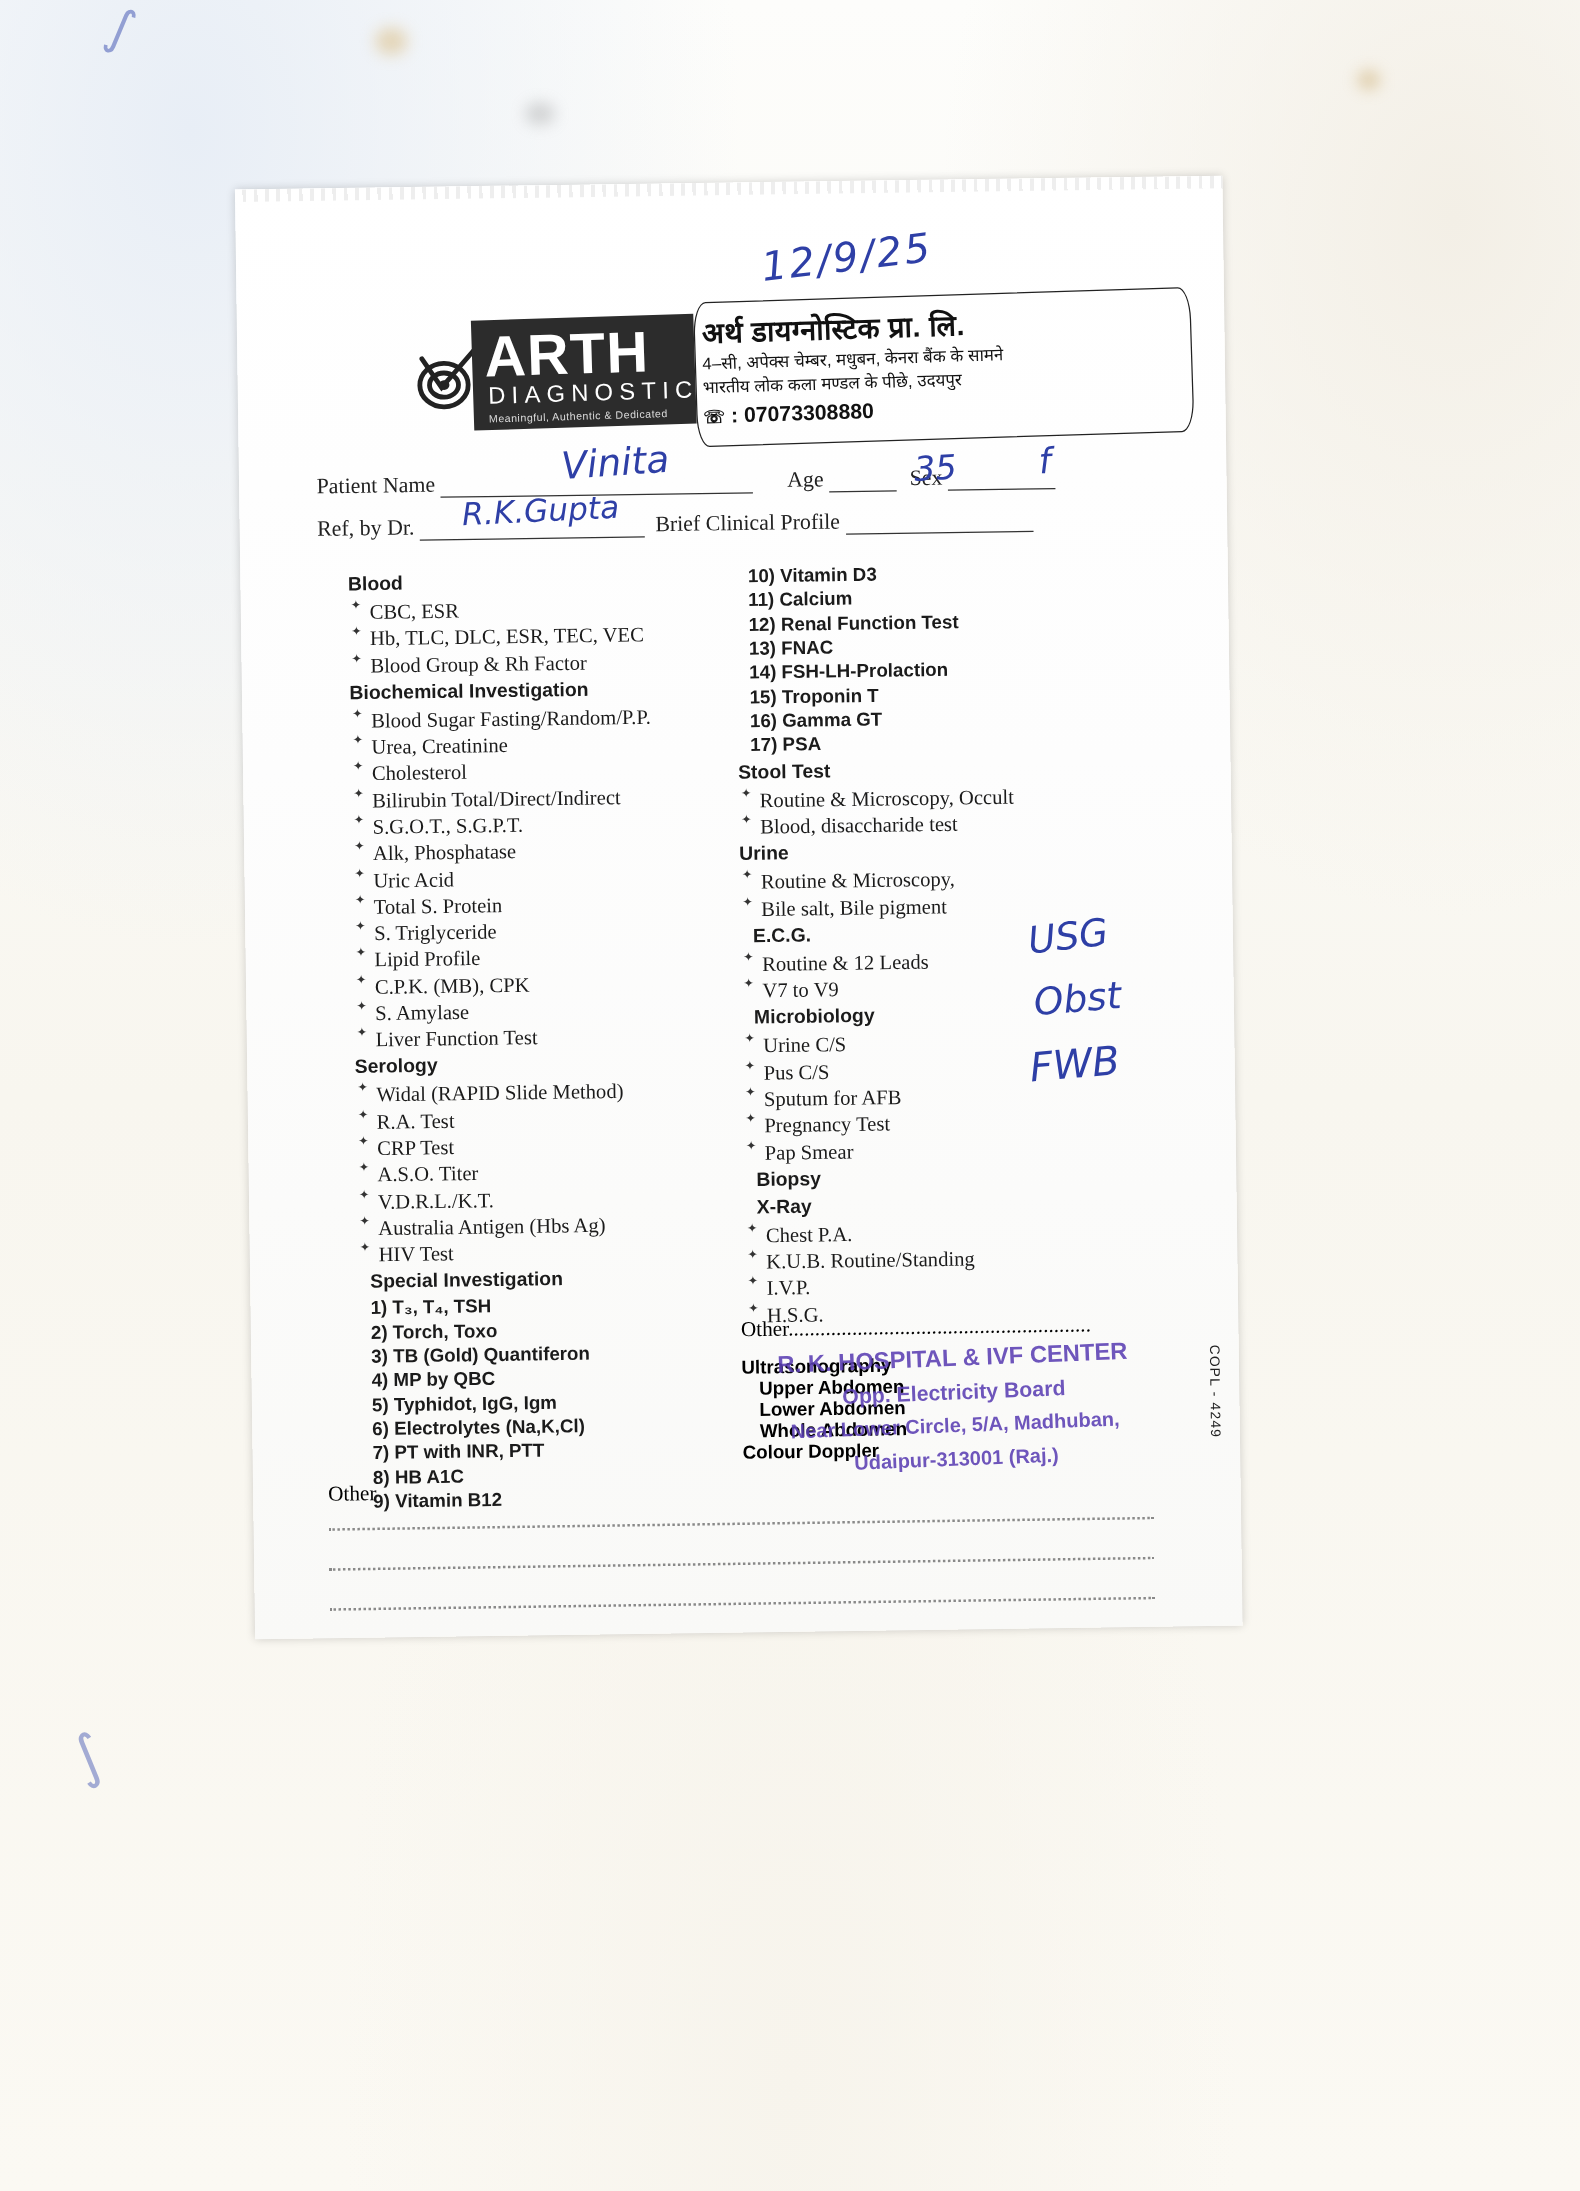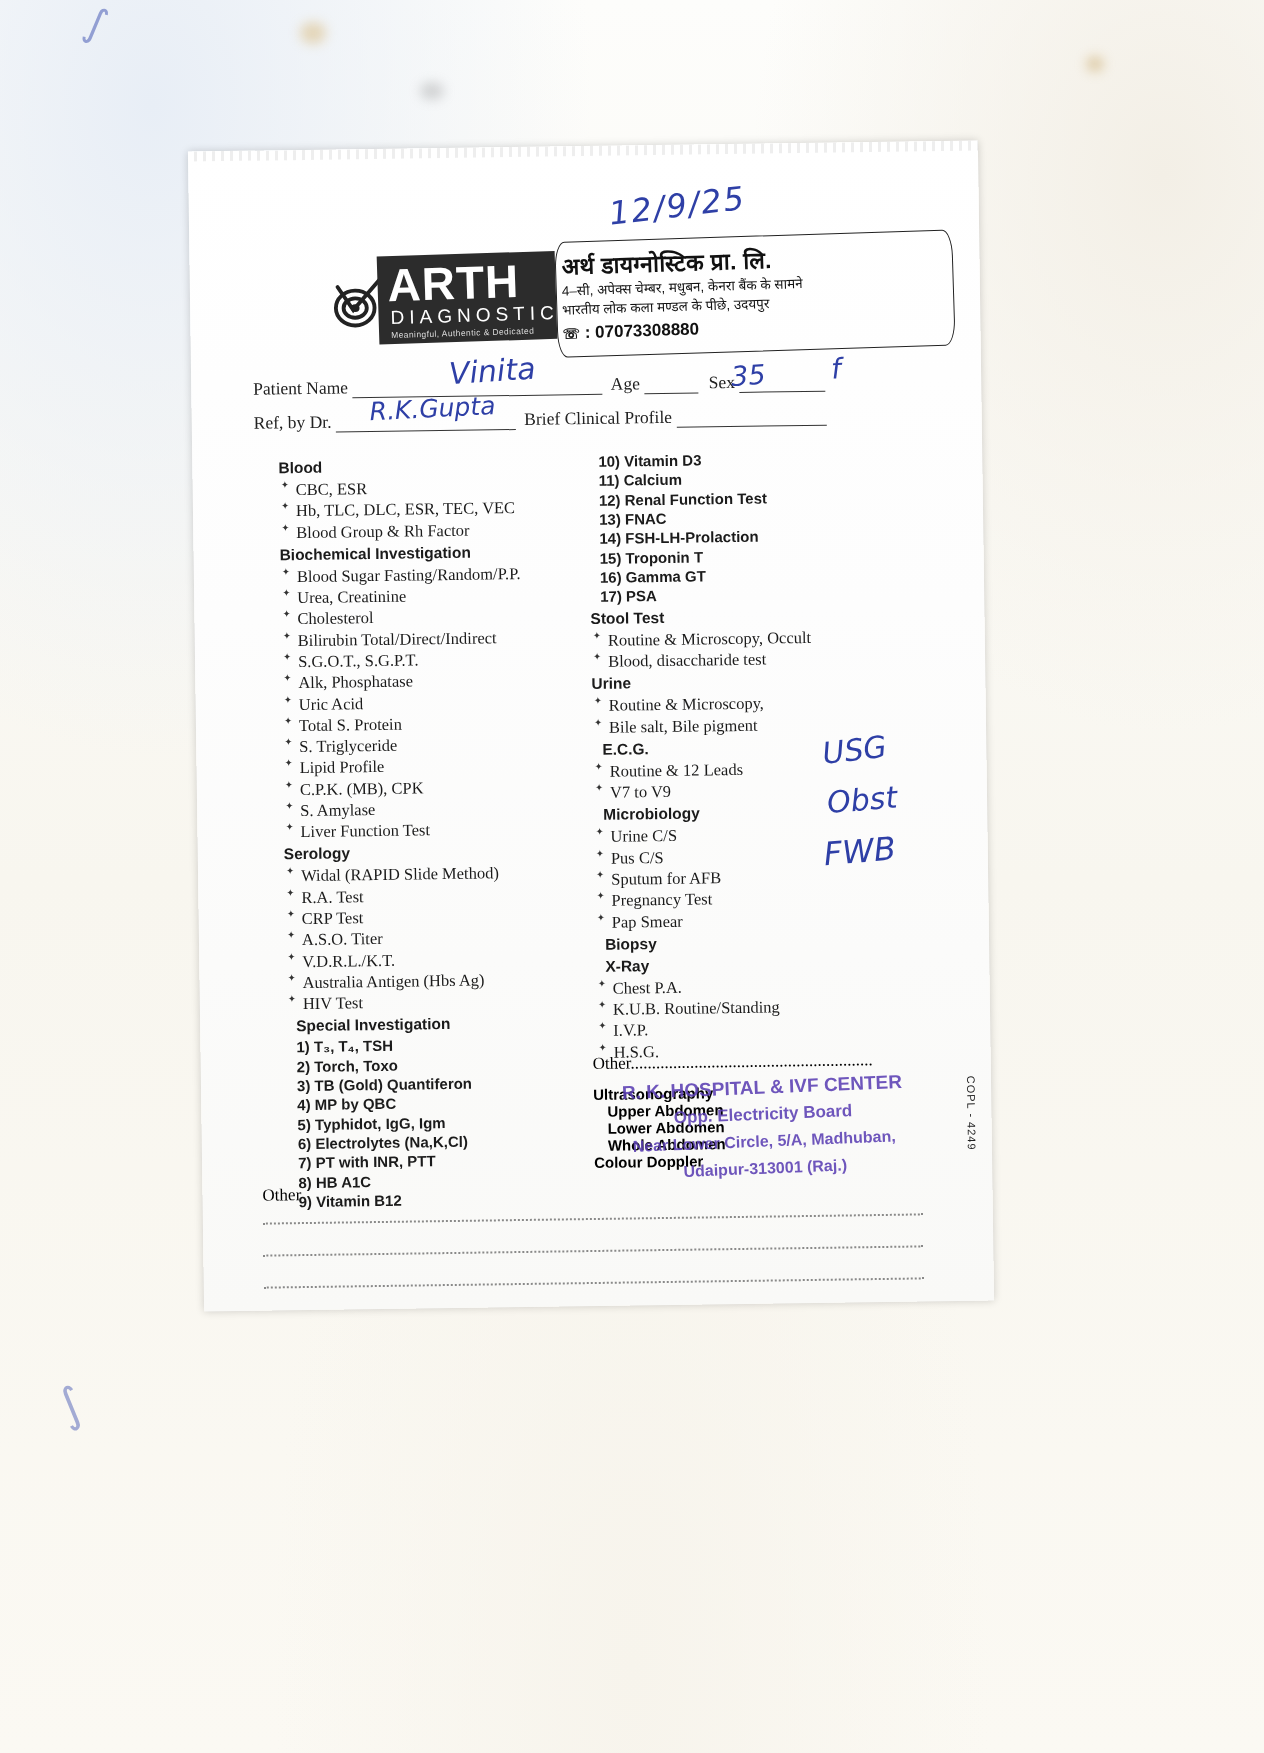--- a/index.html
+++ b/index.html
@@ -288,21 +288,21 @@
         <div class="addr-phone">
           <span style="font-size:14px;">☏</span>
           <span>: 07073308880</span>
         </div>
       </div>
     </div>
 
     <div class="field-row" style="left:62px;top:228px;width:680px;">
       <span class="field-label">Patient Name</span>
       <span class="rule" style="width:250px;"></span>
-      <span class="field-label" style="margin-left:4px;">Age</span>
+      <span class="field-label" style="margin-left:23px;">Age</span>
       <span class="rule" style="width:54px;"></span>
       <span class="field-label" style="margin-left:6px;">Sex</span>
       <span class="rule" style="width:86px;"></span>
     </div>
     <div class="hw" style="left:258px;top:206px;font-size:30px;transform:rotate(-3deg);">Vinita</div>
     <div class="hw" style="left:540px;top:216px;font-size:27px;transform:rotate(-3deg);">35</div>
     <div class="hw" style="left:640px;top:210px;font-size:28px;transform:rotate(-3deg);">f</div>
 
     <div class="field-row" style="left:62px;top:262px;width:680px;">
       <span class="field-label">Ref, by Dr.</span>

